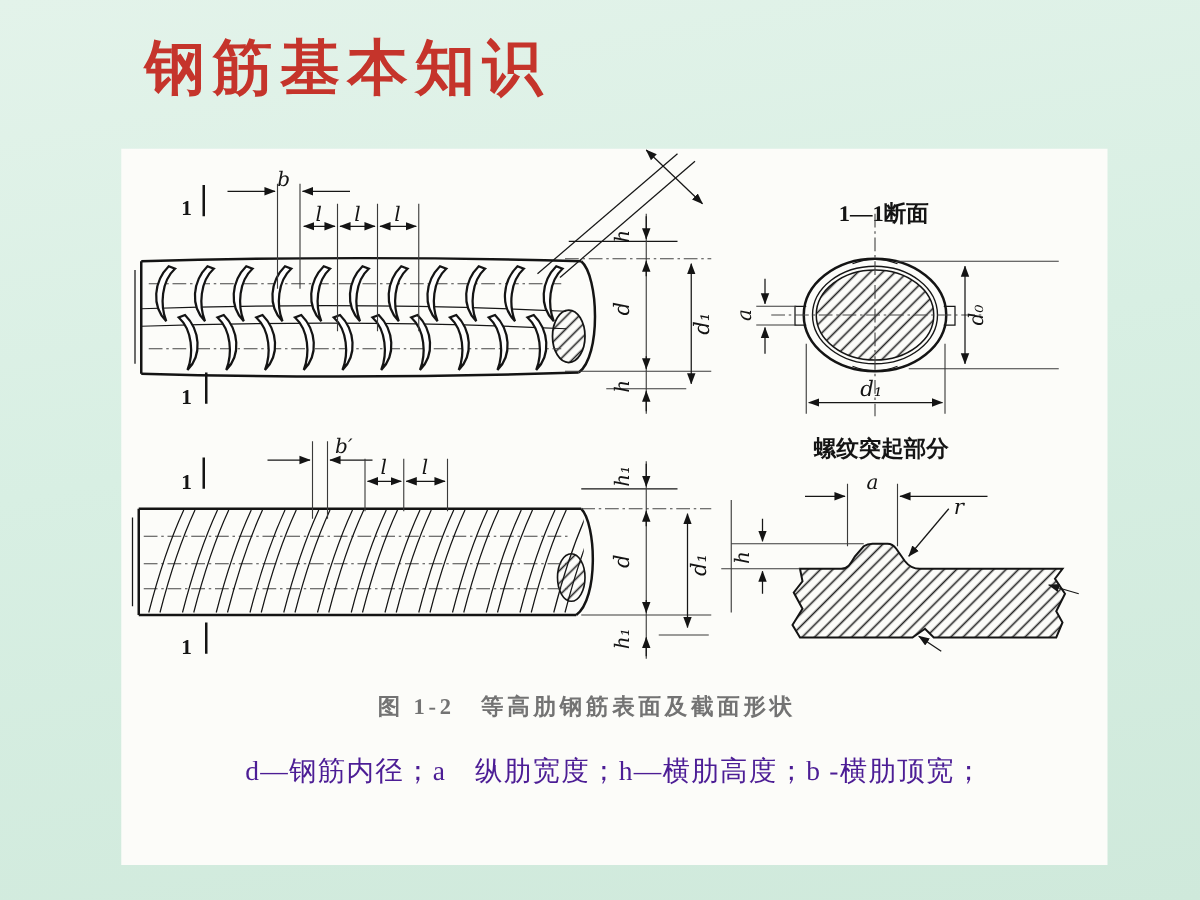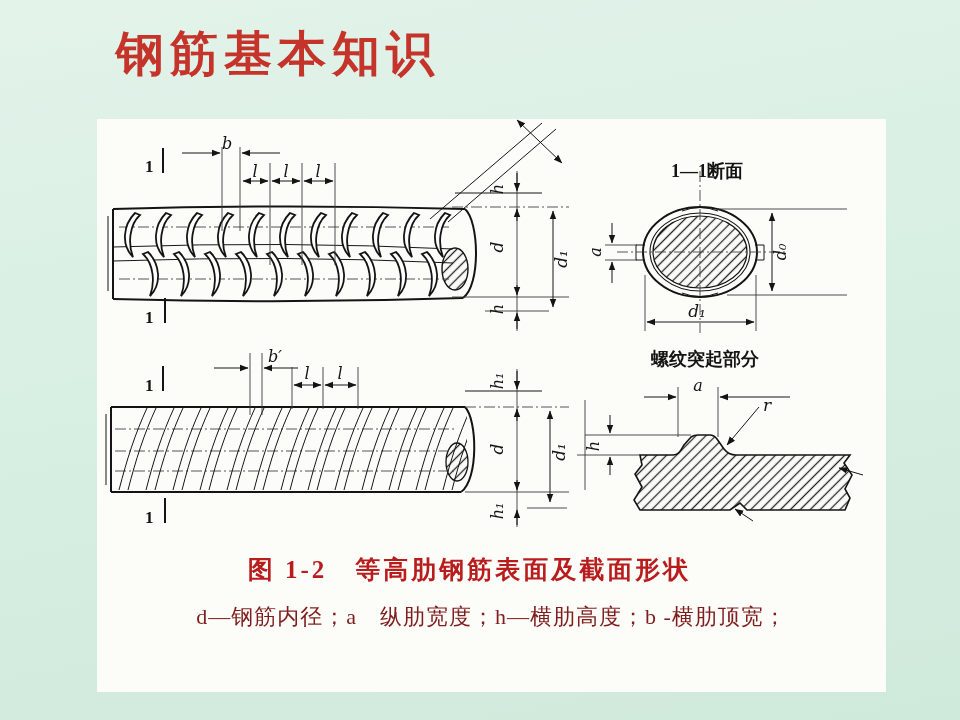--- a/index.html
+++ b/index.html
@@ -15,25 +15,25 @@
     color:#c5342b;font-family:Liberation Mono, monospace;
   }
   .panel{
     position:absolute;left:97px;top:119px;width:789px;height:573px;
     background:#fcfcf9;
   }
   .panel svg{position:absolute;left:0;top:0;}
   .caption{
     position:absolute;left:0;top:434px;width:789px;
     text-align:center;margin-left:-22px;
-    font-size:25px;font-weight:bold;letter-spacing:3px;color:#b91c1c;
+    font-size:18px;font-weight:bold;letter-spacing:3px;color:#737373;
   }
   .legend{
     position:absolute;left:0;width:789px;text-align:center;
-    font-size:22px;letter-spacing:1px;color:#7f1d1d;padding-left:0;box-sizing:border-box;
+    font-size:22px;letter-spacing:1px;color:#4c1d95;padding-left:0;box-sizing:border-box;
   }
   .legend.l1{top:483px;}
   .legend.l2{top:521px;}
   
   text{fill:#141414;}
   .t-it{font-style:italic;font-size:16px;font-family:"DejaVu Serif","Liberation Serif",serif;}
   .t-it2{font-style:italic;font-size:17px;font-family:"DejaVu Serif","Liberation Serif",serif;}
   .t-cjk{font-weight:bold;font-size:18px;font-family:"Liberation Serif","DejaVu Serif",serif;}
   .t-sec{font-weight:bold;font-size:17px;font-family:"Liberation Serif","DejaVu Serif",serif;}
   .ln{stroke:#161616;stroke-width:1;fill:none;}

